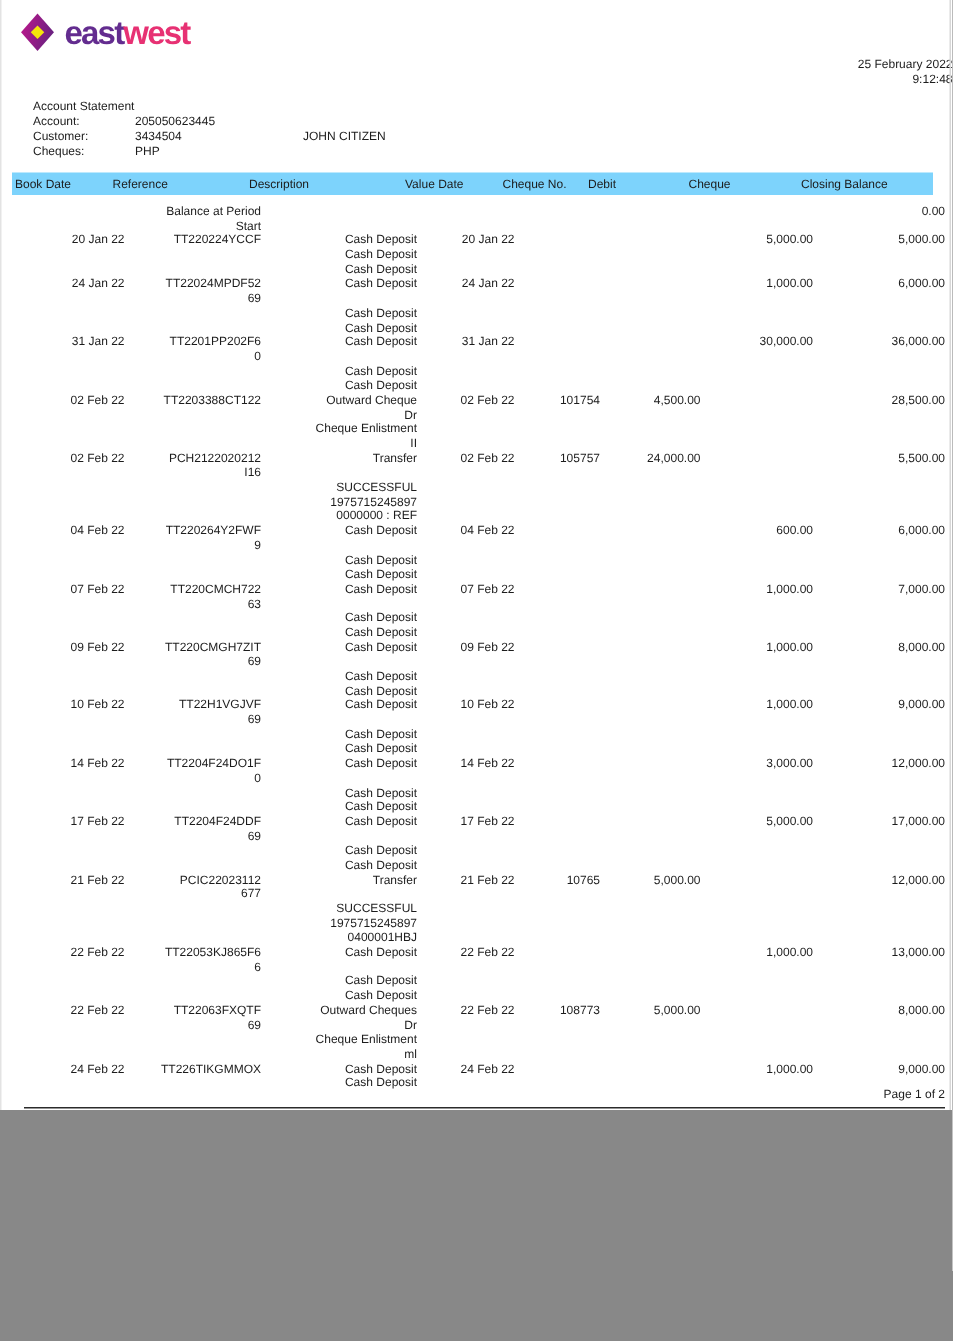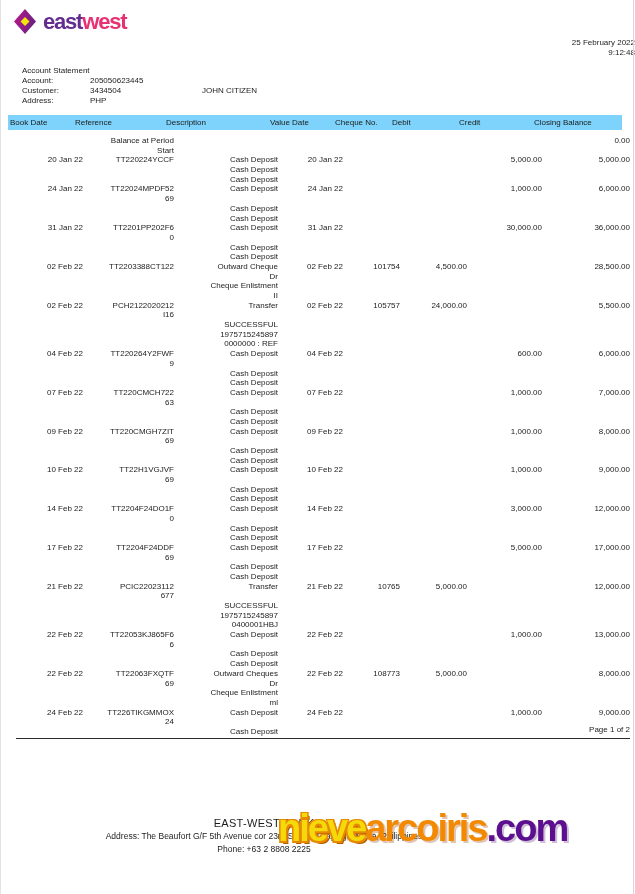--- a/index.html
+++ b/index.html
@@ -1,17 +1,17 @@
 <!DOCTYPE html>
 <html><head>
 <meta charset="utf-8">
 <style>
   html,body { margin:0; padding:0; background:#888; }
   .page {
-    position:relative; width:635px; height:894px; margin:0 auto;
+    position:relative; width:635px; height:740px; margin:0 auto;
     background:#ffffff; overflow:hidden;
     font-family:"Liberation Sans", sans-serif; color:#1c1c1c;
   }
   .page::before { content:''; position:absolute; left:0; top:0; bottom:0; width:1px; background:#e3e3e3; }
   .page::after  { content:''; position:absolute; right:1px; top:0; bottom:0; width:1px; background:#d7d7d7; }
 
   
   .logo { position:absolute; left:13px; top:8px; display:flex; align-items:center; }
   .logo svg { display:block; }
   .logo-text { font-size:22px; font-weight:bold; letter-spacing:-1.2px; margin-left:6px; line-height:26px; }
@@ -84,34 +84,34 @@
     <div>Account Statement</div>
     <div class="acct-row">
       <span class="acct-label">Account:</span>
       <span>205050623445</span>
     </div>
     <div class="acct-row">
       <span class="acct-label">Customer:</span>
       <span>3434504</span>
     </div>
     <div class="acct-row">
-      <span class="acct-label">Address:</span>
+      <span class="acct-label">Cheques:</span>
       <span>PHP</span>
     </div>
     <div class="acct-name">JOHN CITIZEN</div>
   </div>
 
   <div class="grid thead">
     <span class="cell">Book Date</span>
     <span class="cell">Reference</span>
     <span class="cell">Description</span>
     <span class="cell">Value Date</span>
     <span class="cell">Cheque No.</span>
     <span class="cell">Debit</span>
-    <span class="cell">Credit</span>
+    <span class="cell">Cheque</span>
     <span class="cell">Closing Balance</span>
   </div>
 
   <div class="tbody">
       <div class="txn">
         <div class="grid t-line">
           <span class="cell"></span>
           <span class="cell">Balance at Period</span>
           <span class="cell"></span>
           <span class="cell"></span>
@@ -735,30 +735,20 @@
           <span class="cell">TT226TIKGMMOX</span>
           <span class="cell">Cash Deposit</span>
           <span class="cell">24 Feb 22</span>
           <span class="cell"></span>
           <span class="cell"></span>
           <span class="cell">1,000.00</span>
           <span class="cell">9,000.00</span>
         </div>
         <div class="grid t-line">
           <span class="cell"></span>
-          <span class="cell">24</span>
-          <span class="cell"></span>
-          <span class="cell"></span>
-          <span class="cell"></span>
-          <span class="cell"></span>
-          <span class="cell"></span>
-          <span class="cell"></span>
-        </div>
-        <div class="grid t-line">
-          <span class="cell"></span>
           <span class="cell"></span>
           <span class="cell">Cash Deposit</span>
           <span class="cell"></span>
           <span class="cell"></span>
           <span class="cell"></span>
           <span class="cell"></span>
           <span class="cell"></span>
         </div>
       </div>
     </div>

